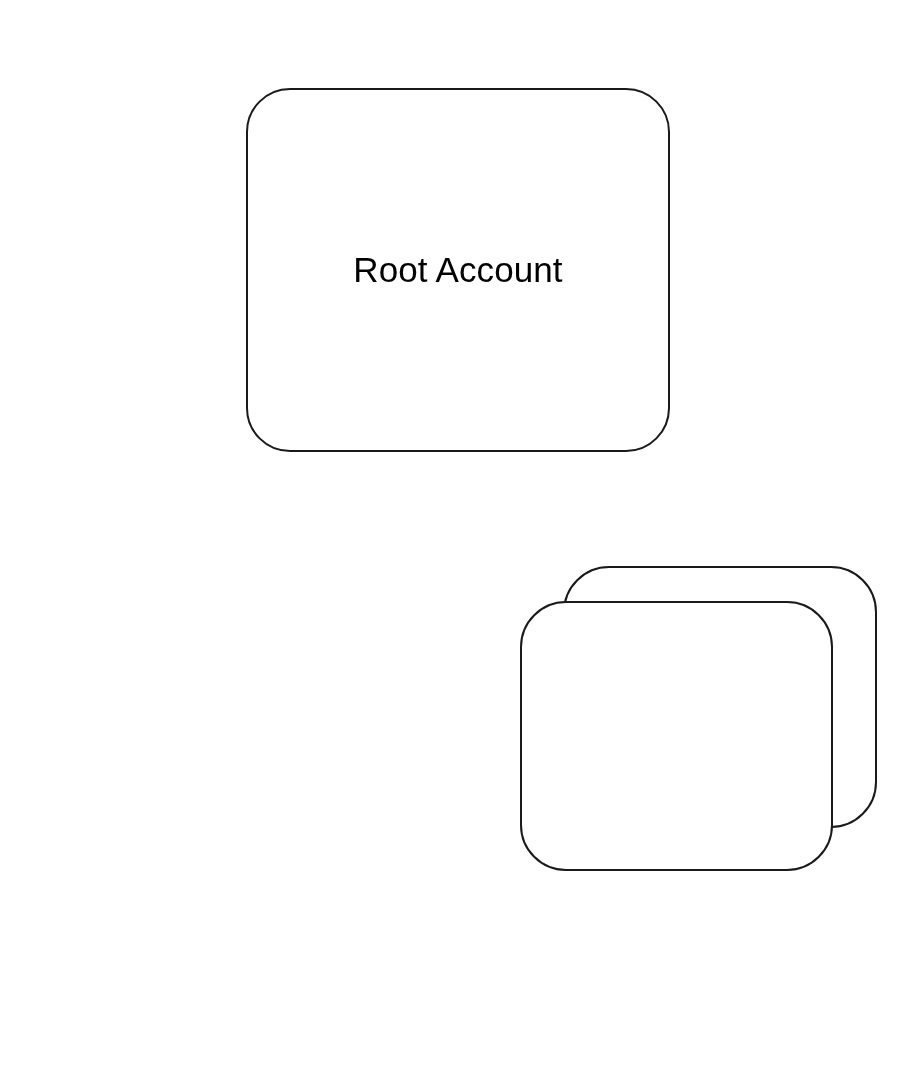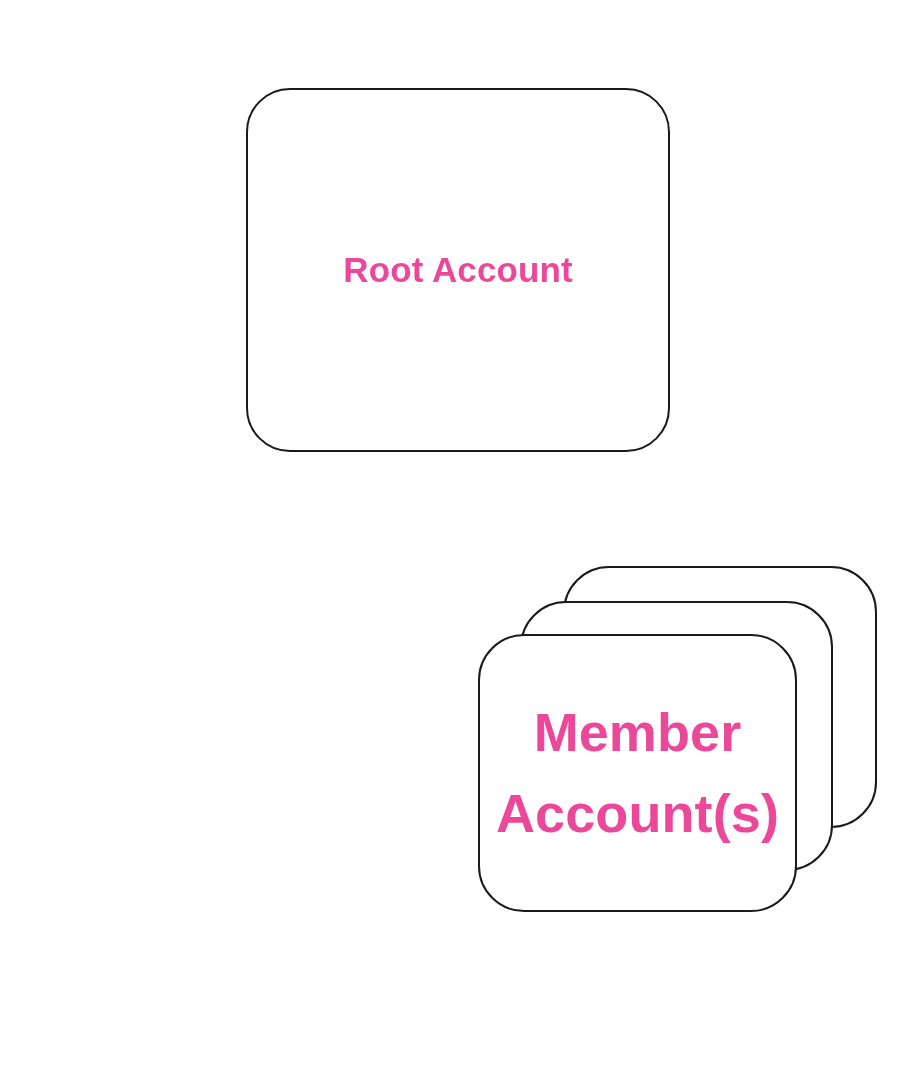--- a/index.html
+++ b/index.html
@@ -26,22 +26,22 @@
     position: absolute;
     box-sizing: border-box;
     background: #ffffff;
     border: 2px solid #1a1a1a;
     display: flex;
     align-items: center;
     justify-content: center;
     text-align: center;
   }
   .node-label {
-    color: #ec4899;
-    font-weight: 700;
+    color: #000000;
+    font-weight: 400;
     line-height: 1.18;
     white-space: pre-line;
     letter-spacing: 0.1px;
   }
 
   
   #node-root-account {
     left: 246px;
     top: 88px;
     width: 424px;
@@ -119,19 +119,15 @@
 <div id="diagram-canvas">
 
   <div class="node" id="node-root-account">
     <span class="node-label">Root Account</span>
   </div>
 
 
   <div id="node-member-accounts-stack">
     <div class="stack-card" id="member-card-back"></div>
     <div class="stack-card" id="member-card-middle"></div>
-    <div class="stack-card" id="member-card-front">
-      <span class="node-label">Member
-Account(s)</span>
-    </div>
   </div>
 
 </div>
 
 </body></html>

